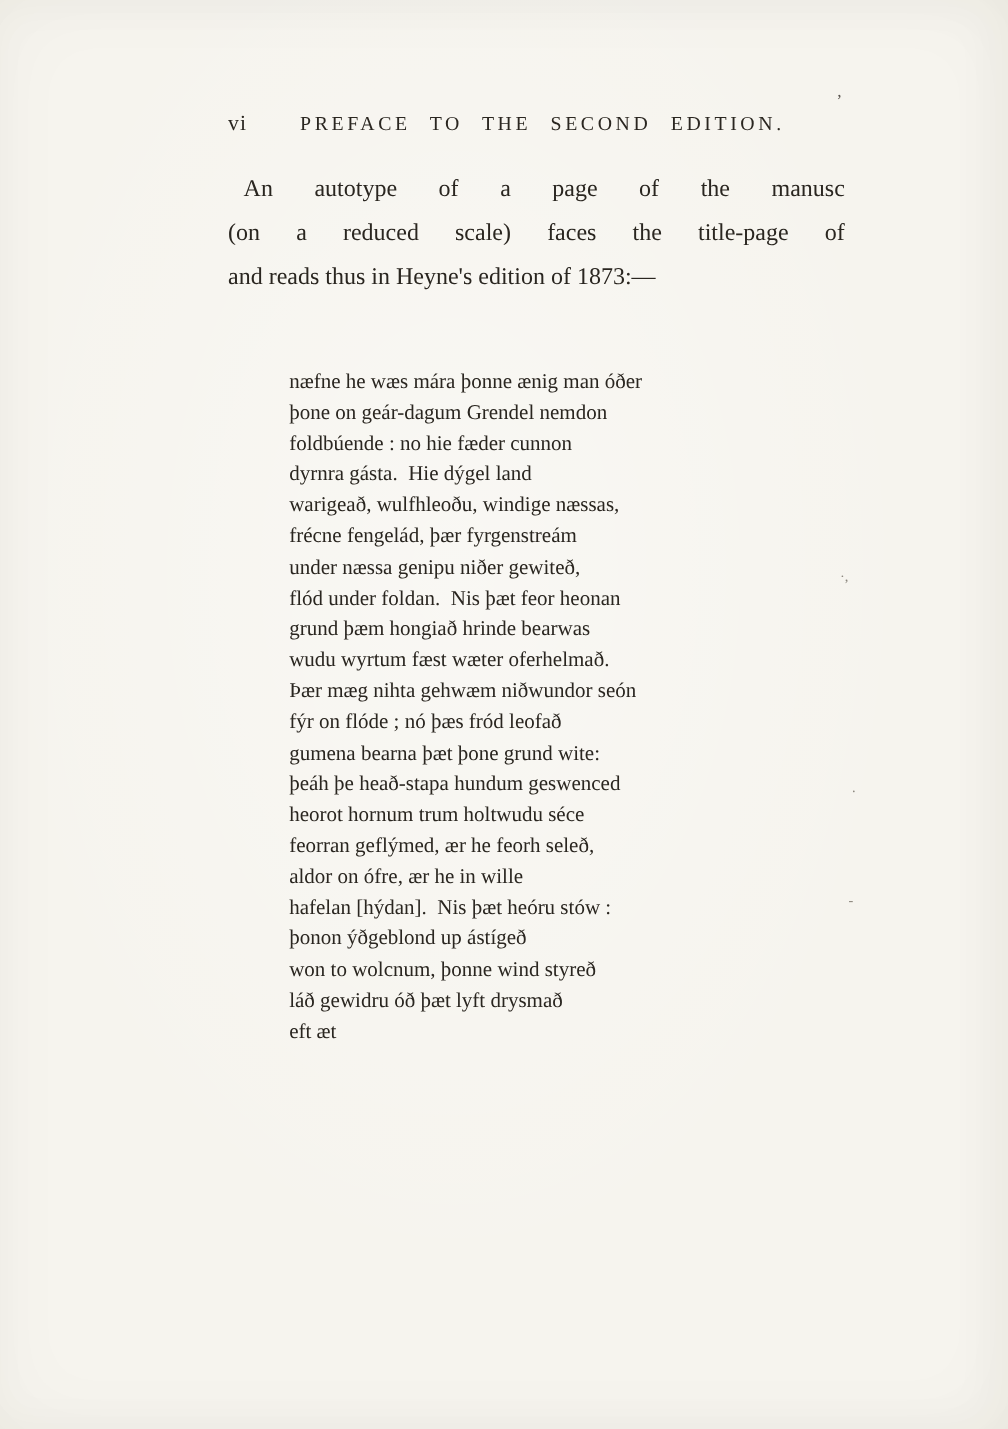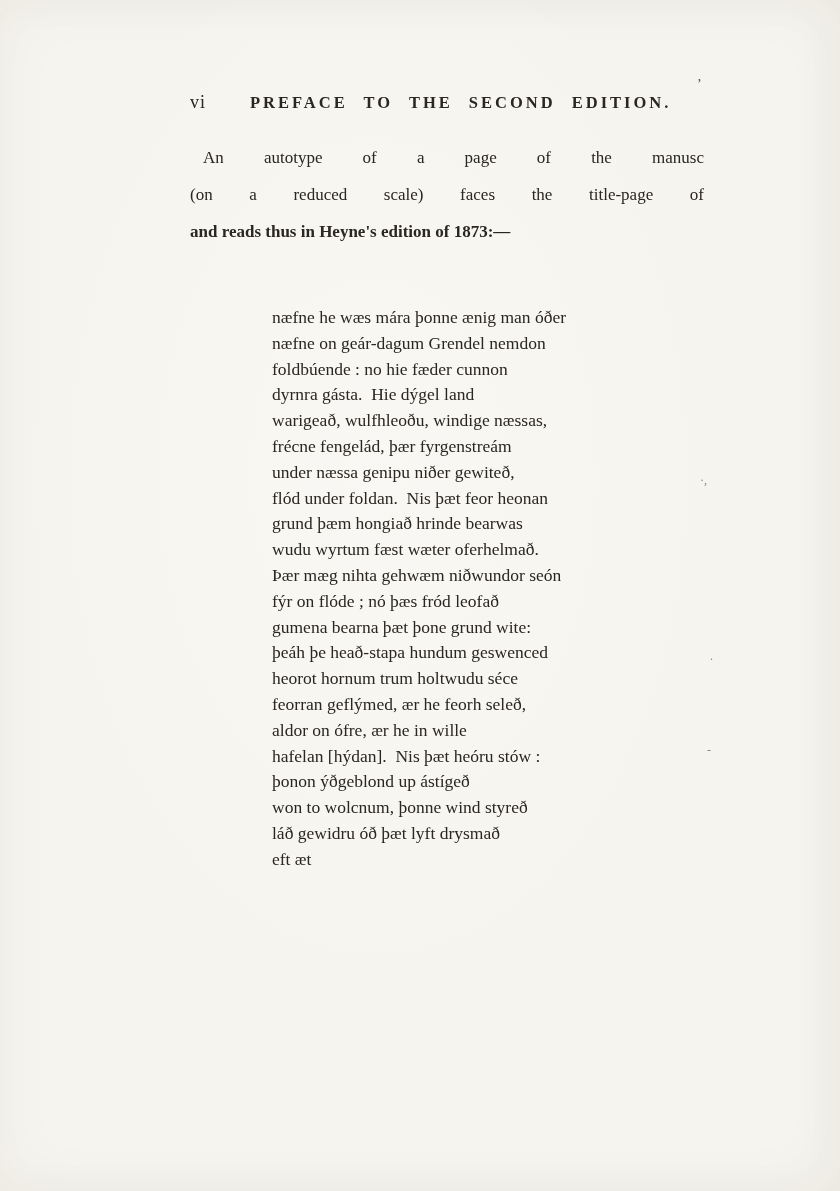--- a/index.html
+++ b/index.html
@@ -23,37 +23,37 @@
   }
   .header{
     position:absolute;top:92px;left:190px;width:516px;
     display:flex;align-items:flex-end;
   }
   .page-num{
     font-size:18px;letter-spacing:1px;
   }
   .header-title{
     margin-left:44px;
-    font-size:16.5px;font-weight:bold;
+    font-size:16.5px;font-weight:normal;
     letter-spacing:3px;word-spacing:9px;
     white-space:nowrap;
   }
   .paragraph{
     position:absolute;top:139px;left:190px;width:514px;
-    font-size:17px;line-height:37px;
+    font-size:20px;line-height:37px;
   }
   .para-line{
     text-align:justify;
     text-align-last:justify;
   }
   .para-line:first-child{text-indent:13px;}
-  .para-line:last-child{text-align-last:left;font-weight:bold;}
+  .para-line:last-child{text-align-last:left;}
   .verse{
     position:absolute;top:305px;left:241px;
-    font-size:17.5px;line-height:25.8px;margin-left:31px;
+    font-size:17.5px;line-height:25.8px;
   }
   .verse-line{white-space:pre;}
   .artifact{
     position:absolute;color:var(--faded);
     font-size:12px;line-height:1;
   }
   .artifact.a1{top:78px;left:697px;font-size:14px;color:#55504a;}
   .artifact.a2{top:474px;left:700px;}
   .artifact.a3{top:650px;left:710px;}
   .artifact.a4{top:744px;left:707px;}
@@ -69,21 +69,21 @@
   </div>
 
   <div class="paragraph">
       <div class="para-line">An autotype of a page of the manusc</div>
       <div class="para-line">(on a reduced scale) faces the title-page of</div>
       <div class="para-line">and reads thus in Heyne's edition of 1873:—</div>
     </div>
 
   <div class="verse">
       <div class="verse-line">næfne he wæs mára þonne ænig man óðer</div>
-      <div class="verse-line">næfne on geár-dagum Grendel nemdon</div>
+      <div class="verse-line">þone on geár-dagum Grendel nemdon</div>
       <div class="verse-line">foldbúende : no hie fæder cunnon</div>
       <div class="verse-line">dyrnra gásta.  Hie dýgel land</div>
       <div class="verse-line">warigeað, wulfhleoðu, windige næssas,</div>
       <div class="verse-line">frécne fengelád, þær fyrgenstreám</div>
       <div class="verse-line">under næssa genipu niðer gewiteð,</div>
       <div class="verse-line">flód under foldan.  Nis þæt feor heonan</div>
       <div class="verse-line">grund þæm hongiað hrinde bearwas</div>
       <div class="verse-line">wudu wyrtum fæst wæter oferhelmað.</div>
       <div class="verse-line">Þær mæg nihta gehwæm niðwundor seón</div>
       <div class="verse-line">fýr on flóde ; nó þæs fród leofað</div>

